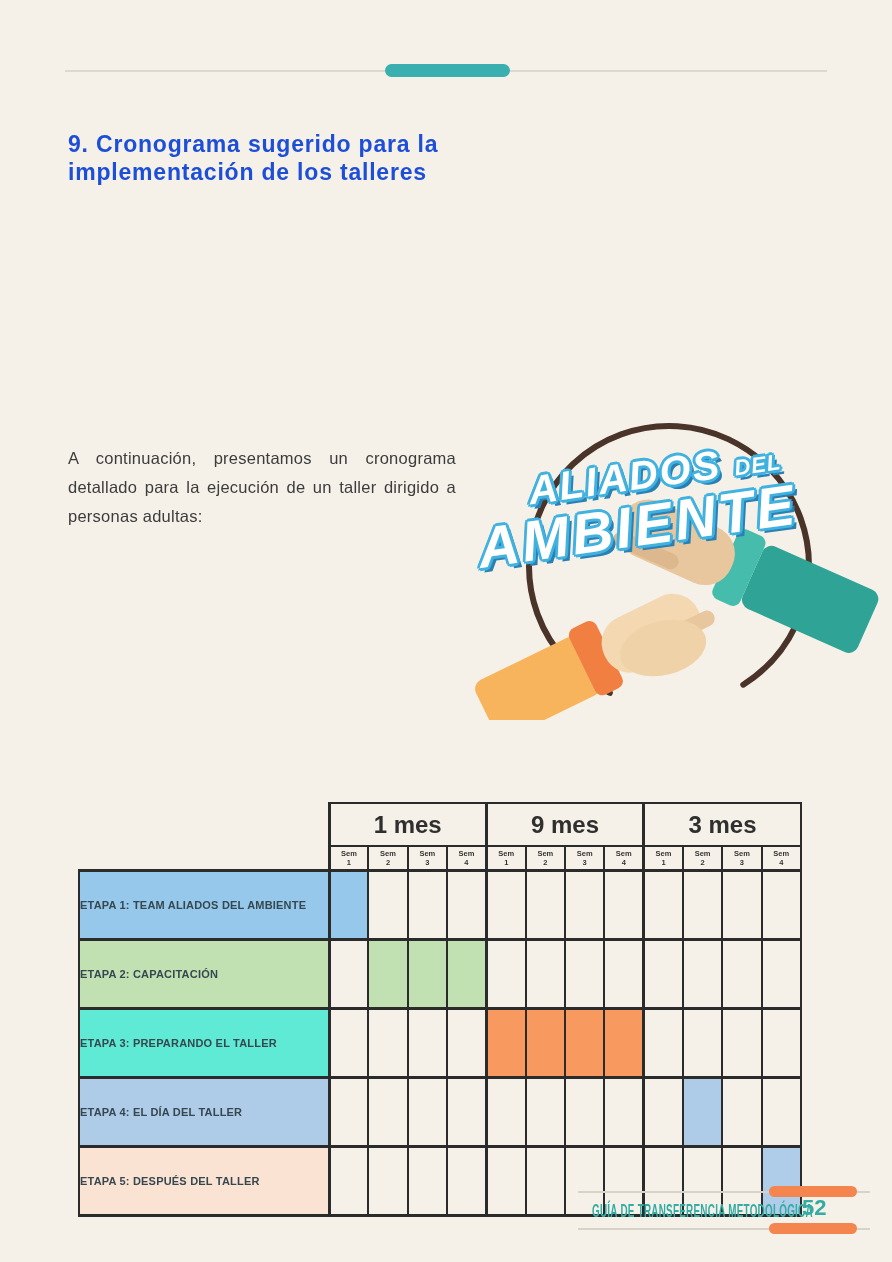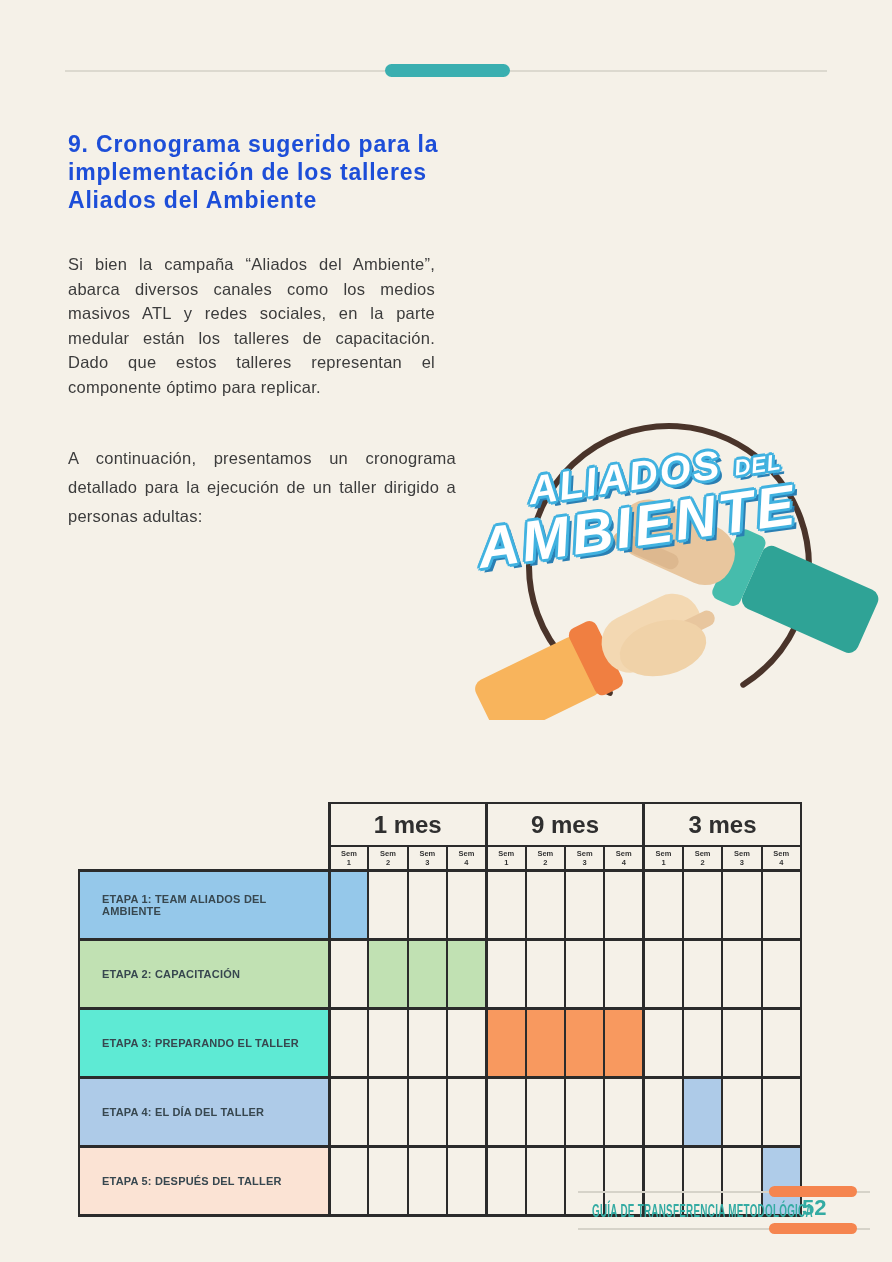--- a/index.html
+++ b/index.html
@@ -38,21 +38,21 @@
   .gantt .corner{border:none;background:transparent;}
   .gantt .mth{height:41px;font-size:24px;font-weight:bold;color:#2F2F2F;text-align:center;
               border-left-width:3px;background:#F5F1E8;}
   .gantt .mth:last-child{border-right-width:2px;}
   .gantt .wth{height:22px;font-size:7.5px;font-weight:bold;line-height:1.2;color:#333;
               text-align:center;background:#F5F1E8;}
   .gantt .gstart{border-left-width:3px;}
   .gantt tbody tr{height:69px;}
   .gantt tbody td{border-top-width:3px;border-bottom-width:3px;background:#F5F1E8;}
   .gantt .rlabel{font-size:11px;font-weight:bold;color:#37474F;text-align:left;
-                 padding-left:22px;letter-spacing:0.2px;}
+                 padding-left:0;letter-spacing:0.2px;}
 
   
   .f-line{position:absolute;width:292px;height:2px;background:#D6D3C9;left:578px;}
   .f1{top:1191px;} .f2{top:1228px;}
   .f-pill{position:absolute;left:769px;width:88px;height:11px;border-radius:6px;background:#F5854F;}
   .fp1{top:1186px;} .fp2{top:1223px;}
   .f-text{position:absolute;left:592px;top:1200px;font-size:19px;font-weight:bold;color:#34ABA3;
           white-space:nowrap;transform:scaleX(0.52);transform-origin:left center;letter-spacing:0.5px;}
   .f-page{position:absolute;left:802px;top:1195px;font-size:22px;font-weight:bold;color:#34ABA3;}
 </style>
@@ -60,24 +60,22 @@
 <body>
 
 <div class="page">
 
   <div class="top-rule"></div>
   <div class="top-pill"></div>
 
   <h1 class="title">
     <div>9. Cronograma sugerido para la</div>
     <div>implementación de los talleres</div>
-    <div>Aliados del Ambiente</div>
   </h1>
 
-  <p class="para p1">Si bien la campaña “Aliados del Ambiente”, abarca diversos canales como los medios masivos ATL y redes sociales, en la parte medular están los talleres de capacitación.  Dado que estos talleres representan el componente óptimo para replicar.</p>
   <p class="para p2">A continuación, presentamos un cronograma detallado para la ejecución de un taller dirigido a personas adultas:</p>
 
   <div class="logo">
     <svg width="414" height="322" viewBox="0 0 414 322">
       <circle cx="203" cy="168" r="140" fill="none" stroke="#4A342A" stroke-width="6" stroke-linecap="round" stroke-dasharray="740 140" transform="rotate(115 203 168)"></circle>
       <g>
 
         <g transform="rotate(-26 120 265)">
           <rect x="8" y="234" width="116" height="64" rx="10" fill="#F8B45C"></rect>
           <rect x="116" y="228" width="30" height="74" rx="8" fill="#F07F41"></rect>

